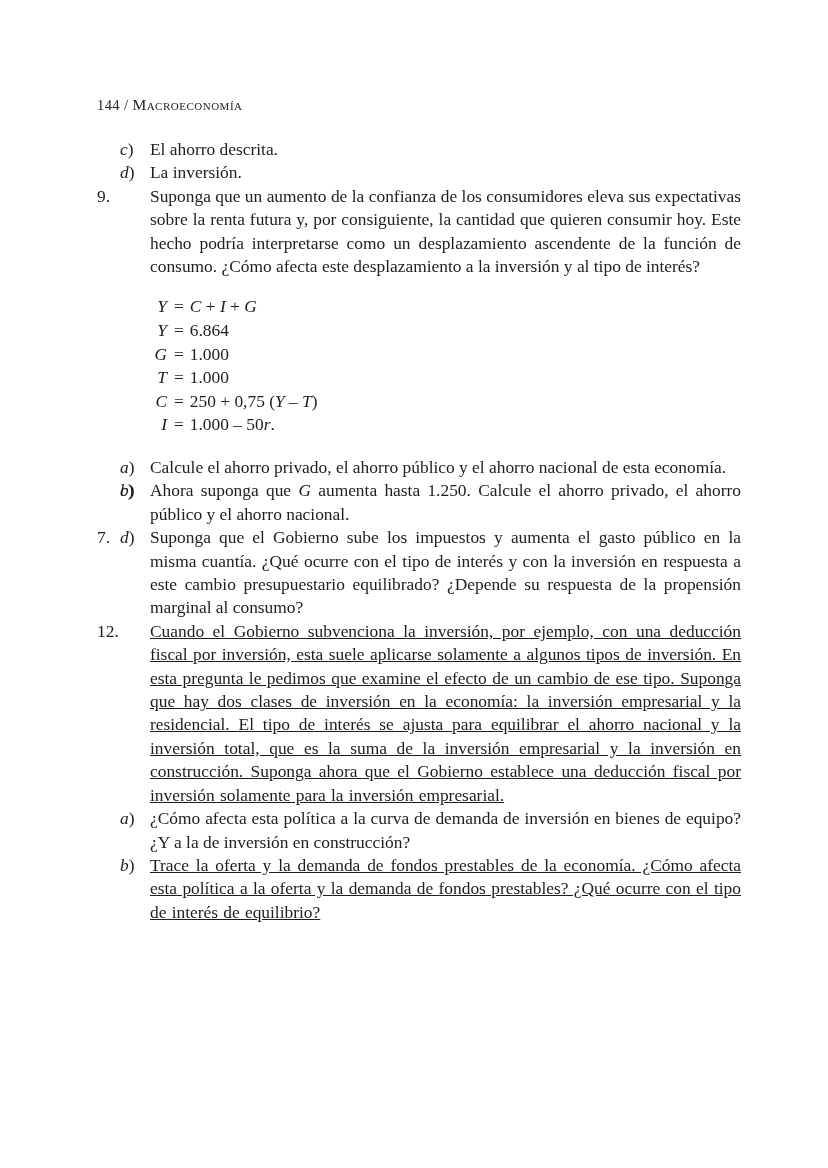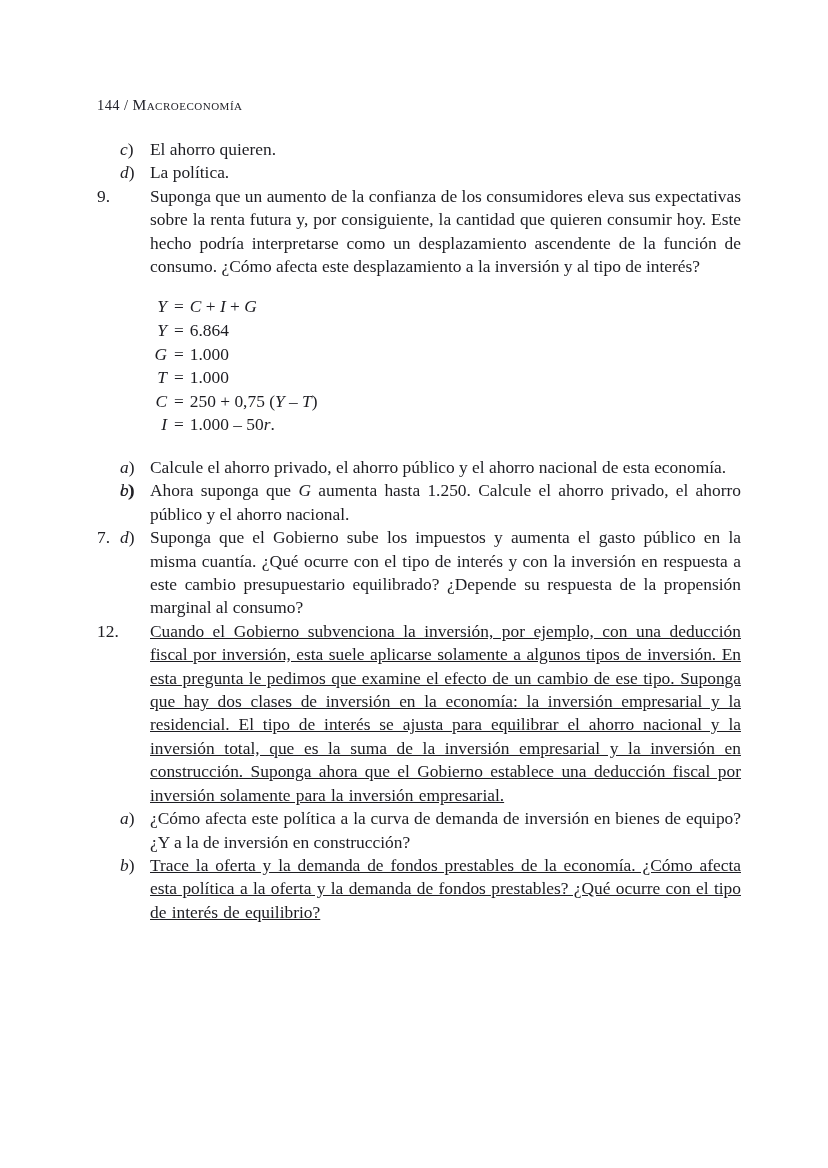--- a/index.html
+++ b/index.html
@@ -131,26 +131,26 @@
 <div class="page">
 
   <div class="running-head">
     <span class="folio">144</span><span class="slash">/</span><span class="book">Macroeconomía</span>
   </div>
 
   <div class="body-col">
 
     <p class="ltr-item tight">
       <span class="marker"><span>c</span><span class="paren">)</span></span>
-      <span>El ahorro quieren.</span>
+      <span>El ahorro descrita.</span>
     </p>
 
     <p class="ltr-item tight">
       <span class="marker"><span>d</span><span class="paren">)</span></span>
-      <span>La política.</span>
+      <span>La inversión.</span>
     </p>
 
     <p class="num-item sp-before-9">
       <span class="marker">9.</span>
       <span>Suponga que un aumento de la confianza de los consumidores eleva sus expectativas sobre la renta futura y, por consiguiente, la cantidad que quieren consumir hoy. Este hecho podría interpretarse como un desplazamiento ascendente de la función de consumo. ¿Cómo afecta este desplazamiento a la inversión y al tipo de interés?</span>
     </p>
 
 
     <div class="eq-block">
       <div class="eq-row">
@@ -208,21 +208,21 @@
       <span>Suponga que el Gobierno sube los impuestos y aumenta el gasto público en la misma cuantía. ¿Qué ocurre con el tipo de interés y con la inversión en respuesta a este cambio presupuestario equilibrado? ¿Depende su respuesta de la propensión marginal al consumo?</span>
     </p>
 
     <p class="num-item loose">
       <span class="marker">12.</span>
       <span>Cuando el Gobierno subvenciona la inversión, por ejemplo, con una deducción fiscal por inversión, esta suele aplicarse solamente a algunos tipos de inversión. En esta pregunta le pedimos que examine el efecto de un cambio de ese tipo. Suponga que hay dos clases de inversión en la economía: la inversión empresarial y la residencial. El tipo de interés se ajusta para equilibrar el ahorro nacional y la inversión total, que es la suma de la inversión empresarial y la inversión en construcción. Suponga ahora que el Gobierno establece una deducción fiscal por inversión solamente para la inversión empresarial.</span>
     </p>
 
     <p class="ltr-item">
       <span class="marker"><span>a</span><span class="paren">)</span></span>
-      <span>¿Cómo afecta este política a la curva de demanda de inversión en bienes de equipo? ¿Y a la de inversión en construcción?</span>
+      <span>¿Cómo afecta esta política a la curva de demanda de inversión en bienes de equipo? ¿Y a la de inversión en construcción?</span>
     </p>
 
     <p class="ltr-item loose">
       <span class="marker"><span>b</span><span class="paren">)</span></span>
       <span>Trace la oferta y la demanda de fondos prestables de la economía. ¿Cómo afecta esta política a la oferta y la demanda de fondos prestables? ¿Qué ocurre con el tipo de interés de equilibrio?</span>
     </p>
 
   </div>
 </div>
 

